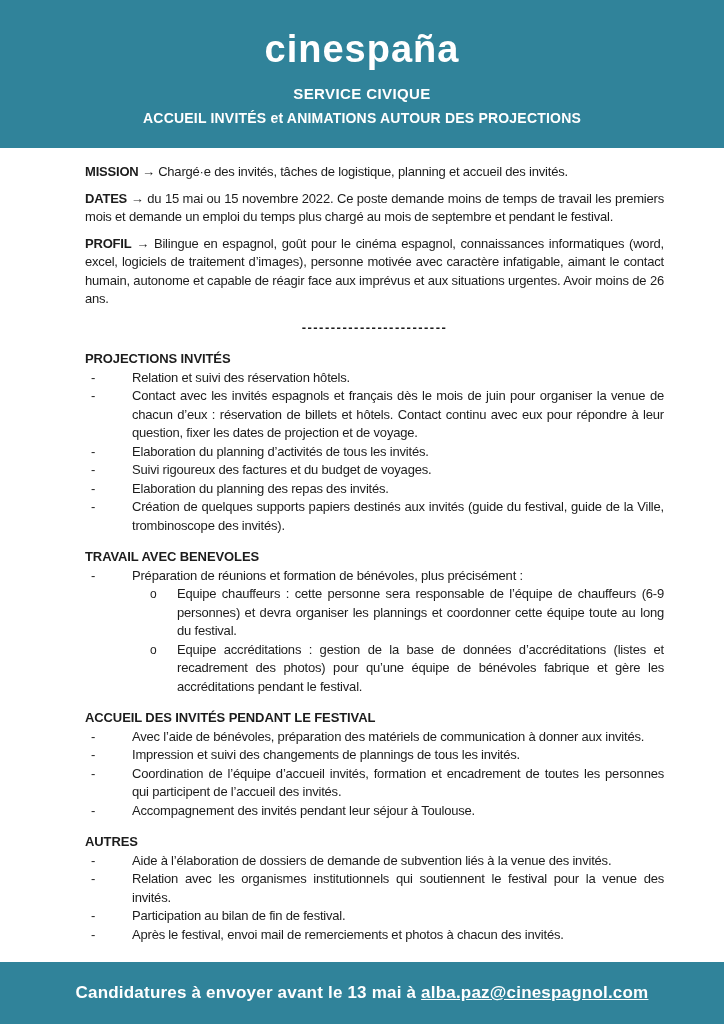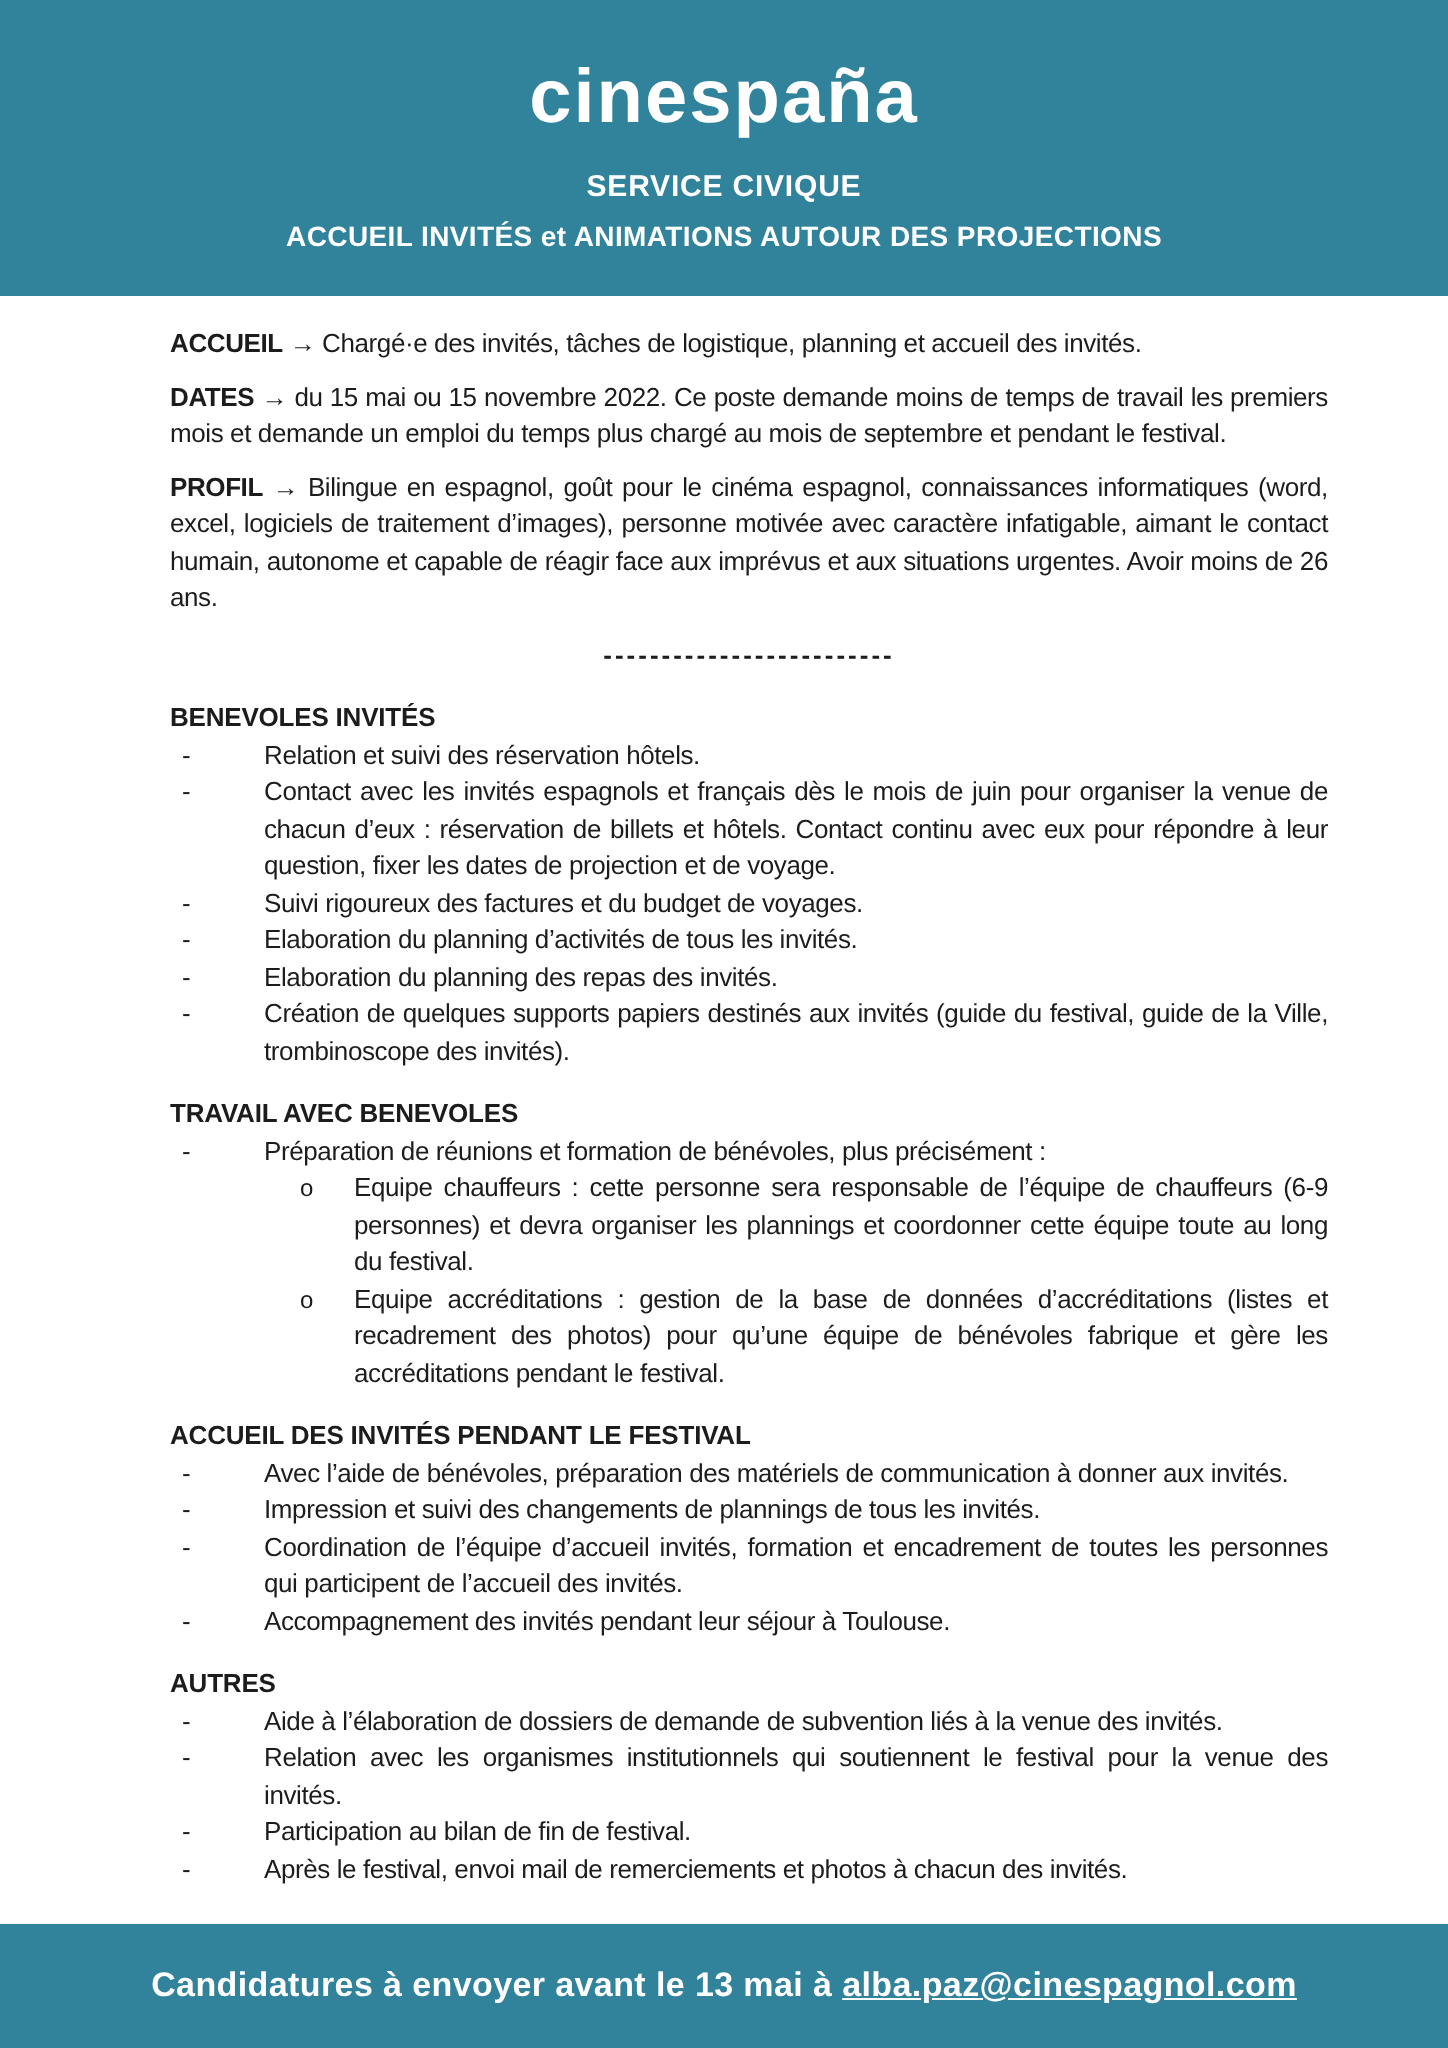--- a/index.html
+++ b/index.html
@@ -73,35 +73,35 @@
 <div class="page">
 
   <header class="banner">
     <div class="logo">cinespaña</div>
     <div class="banner-subtitle">SERVICE CIVIQUE</div>
     <div class="banner-title">ACCUEIL INVITÉS et ANIMATIONS AUTOUR DES PROJECTIONS</div>
   </header>
 
   <main class="content">
 
-    <p class="intro"><b class="lbl">ACCUEIL</b> <span>→</span> <span>Chargé·e des invités, tâches de logistique, planning et accueil des invités.</span></p>
+    <p class="intro"><b class="lbl">MISSION</b> <span>→</span> <span>Chargé·e des invités, tâches de logistique, planning et accueil des invités.</span></p>
 
     <p class="intro"><b class="lbl">DATES</b> <span>→</span> <span>du 15 mai ou 15 novembre 2022. Ce poste demande moins de temps de travail les premiers mois et demande un emploi du temps plus chargé au mois de septembre et pendant le festival.</span></p>
 
     <p class="intro"><b class="lbl">PROFIL</b> <span>→</span> <span>Bilingue en espagnol, goût pour le cinéma espagnol, connaissances informatiques (word, excel, logiciels de traitement d’images), personne motivée avec caractère infatigable, aimant le contact humain, autonome et capable de réagir face aux imprévus et aux situations urgentes. Avoir moins de 26 ans.</span></p>
 
     <div class="divider">-------------------------</div>
 
     <section class="doc-section">
-      <h2>BENEVOLES INVITÉS</h2>
+      <h2>PROJECTIONS INVITÉS</h2>
       <ul class="bullets">
         <li>Relation et suivi des réservation hôtels.</li>
         <li>Contact avec les invités espagnols et français dès le mois de juin pour organiser la venue de chacun d’eux : réservation de billets et hôtels. Contact continu avec eux pour répondre à leur question, fixer les dates de projection et de voyage.</li>
+        <li>Elaboration du planning d’activités de tous les invités.</li>
         <li>Suivi rigoureux des factures et du budget de voyages.</li>
-        <li>Elaboration du planning d’activités de tous les invités.</li>
         <li>Elaboration du planning des repas des invités.</li>
         <li>Création de quelques supports papiers destinés aux invités (guide du festival, guide de la Ville, trombinoscope des invités).</li>
       </ul>
     </section>
 
     <section class="doc-section">
       <h2>TRAVAIL AVEC BENEVOLES</h2>
       <ul class="bullets">
         <li>
           <span>Préparation de réunions et formation de bénévoles, plus précisément :</span>

